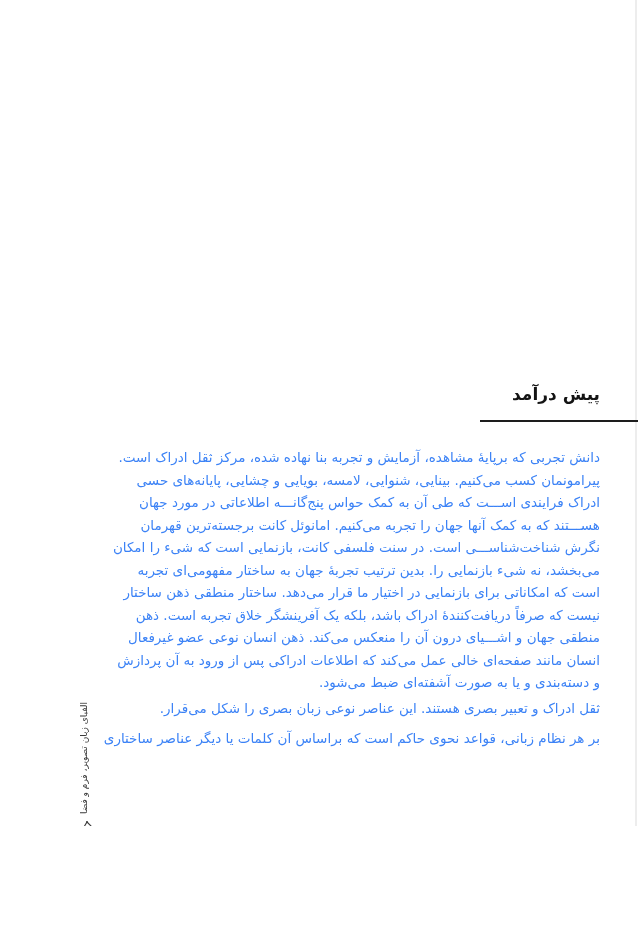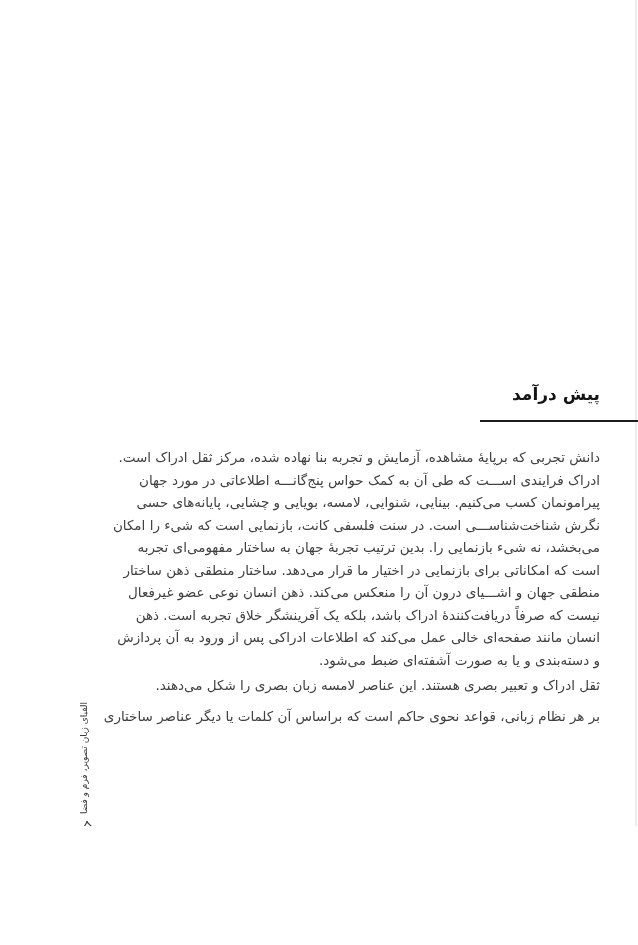--- a/index.html
+++ b/index.html
@@ -43,21 +43,21 @@
     background: #1d1d1d;
   }
   .text-block {
     position: absolute;
     top: 446px;
     right: 38px;
     width: 446px;
     direction: rtl;
     font-size: 13.5px;
     line-height: 22.5px;
-    color: #404040;
+    color: #3b82f6;
   }
   .para { margin: 0 0 3px 0; }
   .para + .para { margin-top: 2px; }
   .para:last-child { margin-top: 8px; }
   .line {
     text-align: justify;
     text-align-last: justify;
     white-space: nowrap;
   }
   .line-last {
@@ -98,32 +98,33 @@
 
   <div class="page-edge-right"></div>
 
   <div class="chapter-heading">پیش درآمد</div>
 
   <div class="heading-rule"></div>
 
   <div class="text-block">
       <div class="para">
         <div class="line">دانش تجربی که برپایۀ مشاهده، آزمایش و تجربه بنا نهاده شده، مرکز ثقل ادراک است.</div>
+        <div class="line">پیرامونمان کسب می‌کنیم. بینایی، شنوایی، لامسه، بویایی و چشایی، پایانه‌های حسی</div>
         <div class="line">ادراک فرایندی اســـت که طی آن به کمک حواس پنج‌گانـــه اطلاعاتی در مورد جهان</div>
-        <div class="line">پیرامونمان کسب می‌کنیم. بینایی، شنوایی، لامسه، بویایی و چشایی، پایانه‌های حسی</div>
+        <div class="line">هســـتند که به کمک آنها جهان را تجربه می‌کنیم. امانوئل کانت برجسته‌ترین قهرمان</div>
         <div class="line">نگرش شناخت‌شناســـی است. در سنت فلسفی کانت، بازنمایی است که شیء را امکان</div>
         <div class="line">می‌بخشد، نه شیء بازنمایی را. بدین ترتیب تجربۀ جهان به ساختار مفهومی‌ای تجربه</div>
         <div class="line">است که امکاناتی برای بازنمایی در اختیار ما قرار می‌دهد. ساختار منطقی ذهن ساختار</div>
+        <div class="line">نیست که صرفاً دریافت‌کنندۀ ادراک باشد، بلکه یک آفرینشگر خلاق تجربه است. ذهن</div>
         <div class="line">منطقی جهان و اشـــیای درون آن را منعکس می‌کند. ذهن انسان نوعی عضو غیرفعال</div>
-        <div class="line">نیست که صرفاً دریافت‌کنندۀ ادراک باشد، بلکه یک آفرینشگر خلاق تجربه است. ذهن</div>
         <div class="line">انسان مانند صفحه‌ای خالی عمل می‌کند که اطلاعات ادراکی پس از ورود به آن پردازش</div>
         <div class="line line-last">و دسته‌بندی و یا به صورت آشفته‌ای ضبط می‌شود.</div>
       </div>
       <div class="para">
-        <div class="line line-last">ثقل ادراک و تعبیر بصری هستند. این عناصر لامسه زبان بصری را شکل می‌دهند.</div>
+        <div class="line line-last">ثقل ادراک و تعبیر بصری هستند. این عناصر نوعی زبان بصری را شکل می‌قرار.</div>
       </div>
       <div class="para">
         <div class="line">بر هر نظام زبانی، قواعد نحوی حاکم است که براساس آن کلمات یا دیگر عناصر ساختاری</div>
       </div>
     </div>
 
   <div class="sidebar-title">الفبای زبان تصویر، فرم و فضا</div>
 
   <svg class="logo-icon" viewBox="0 0 22 20">
     <polygon points="10,3 19,12 3,14.5" fill="none" stroke="#3c3c3c" stroke-width="1.1"></polygon>

